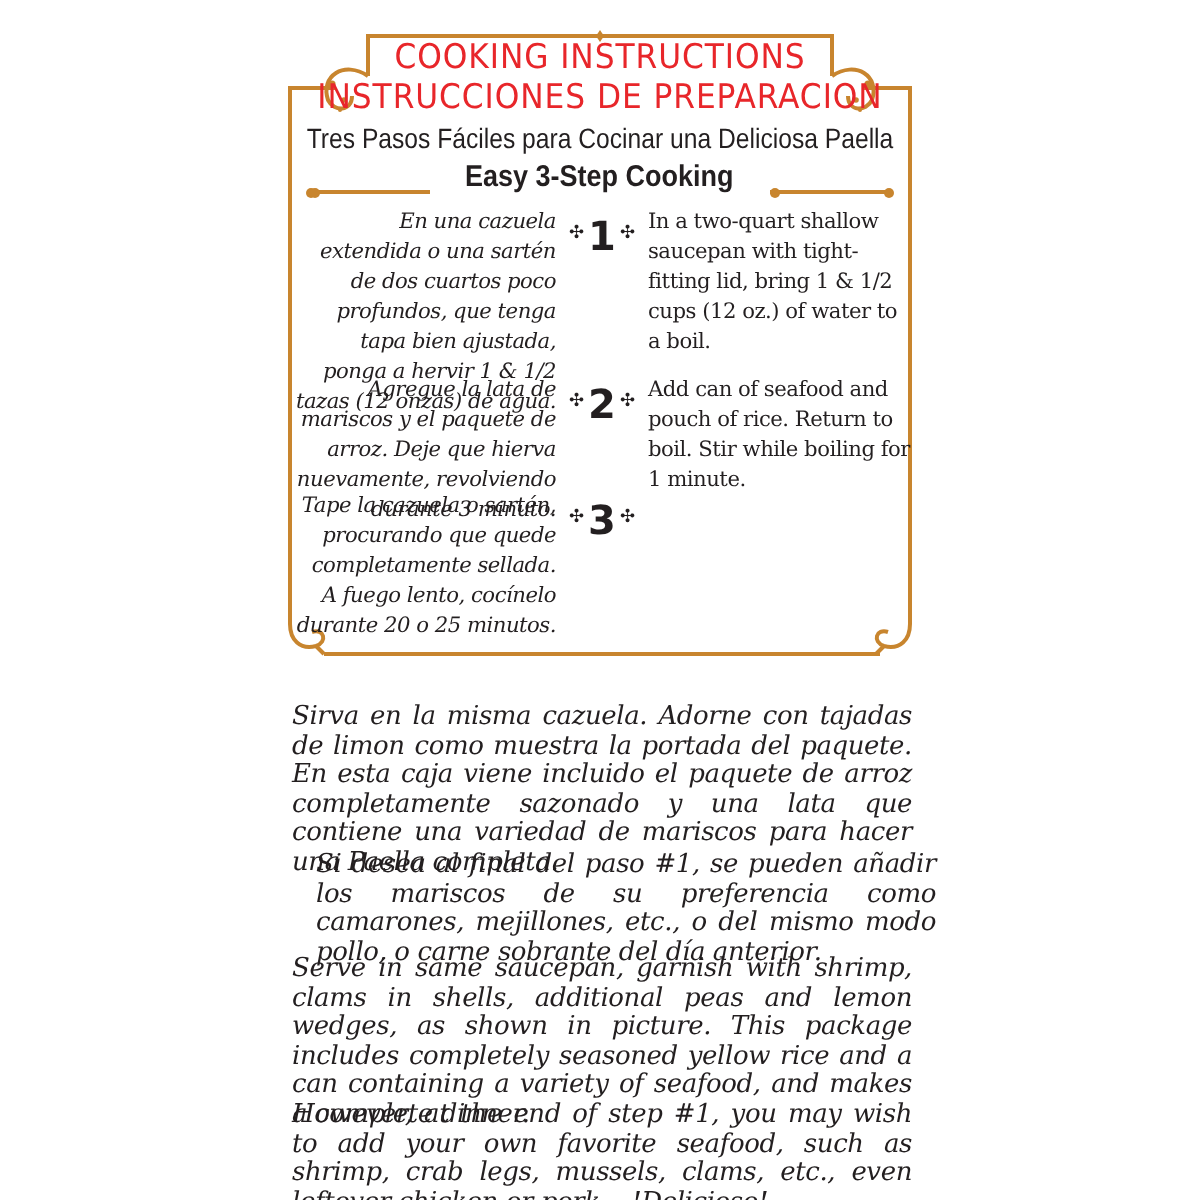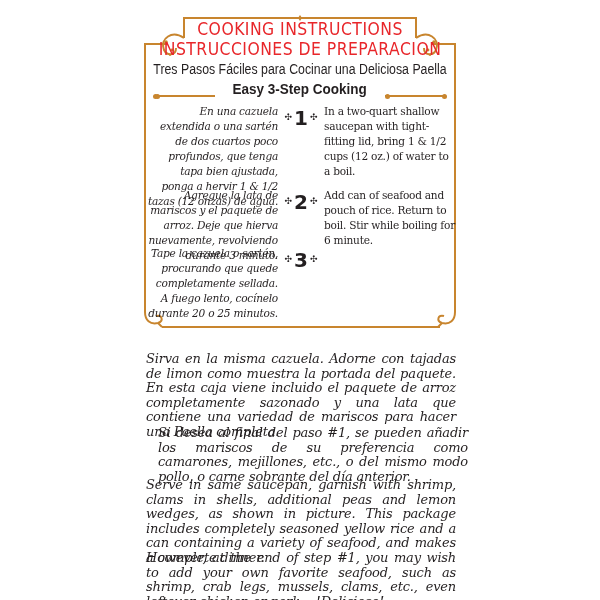--- a/index.html
+++ b/index.html
@@ -81,21 +81,21 @@
   <div class="step-en">In a two-quart shallow saucepan with tight-fitting lid, bring 1 &amp; 1/2 cups (12 oz.) of water to a boil.</div>
 </div>
 
 <div class="step step-2">
   <div class="step-es">Agregue la lata de mariscos y el paquete de arroz. Deje que hierva nuevamente, revolviendo durante 3 minuto.</div>
   <div class="step-num">
     <span class="dots">✣</span>
     <span>2</span>
     <span class="dots">✣</span>
   </div>
-  <div class="step-en">Add can of seafood and pouch of rice. Return to boil. Stir while boiling for 6 minute.</div>
+  <div class="step-en">Add can of seafood and pouch of rice. Return to boil. Stir while boiling for 1 minute.</div>
 </div>
 
 <div class="step step-3">
   <div class="step-es">Tape la cazuela o sartén, procurando que quede completamente sellada. A fuego lento, cocínelo durante 20 o 25 minutos.</div>
   <div class="step-num">
     <span class="dots">✣</span>
     <span>3</span>
     <span class="dots">✣</span>
   </div>
 </div>

